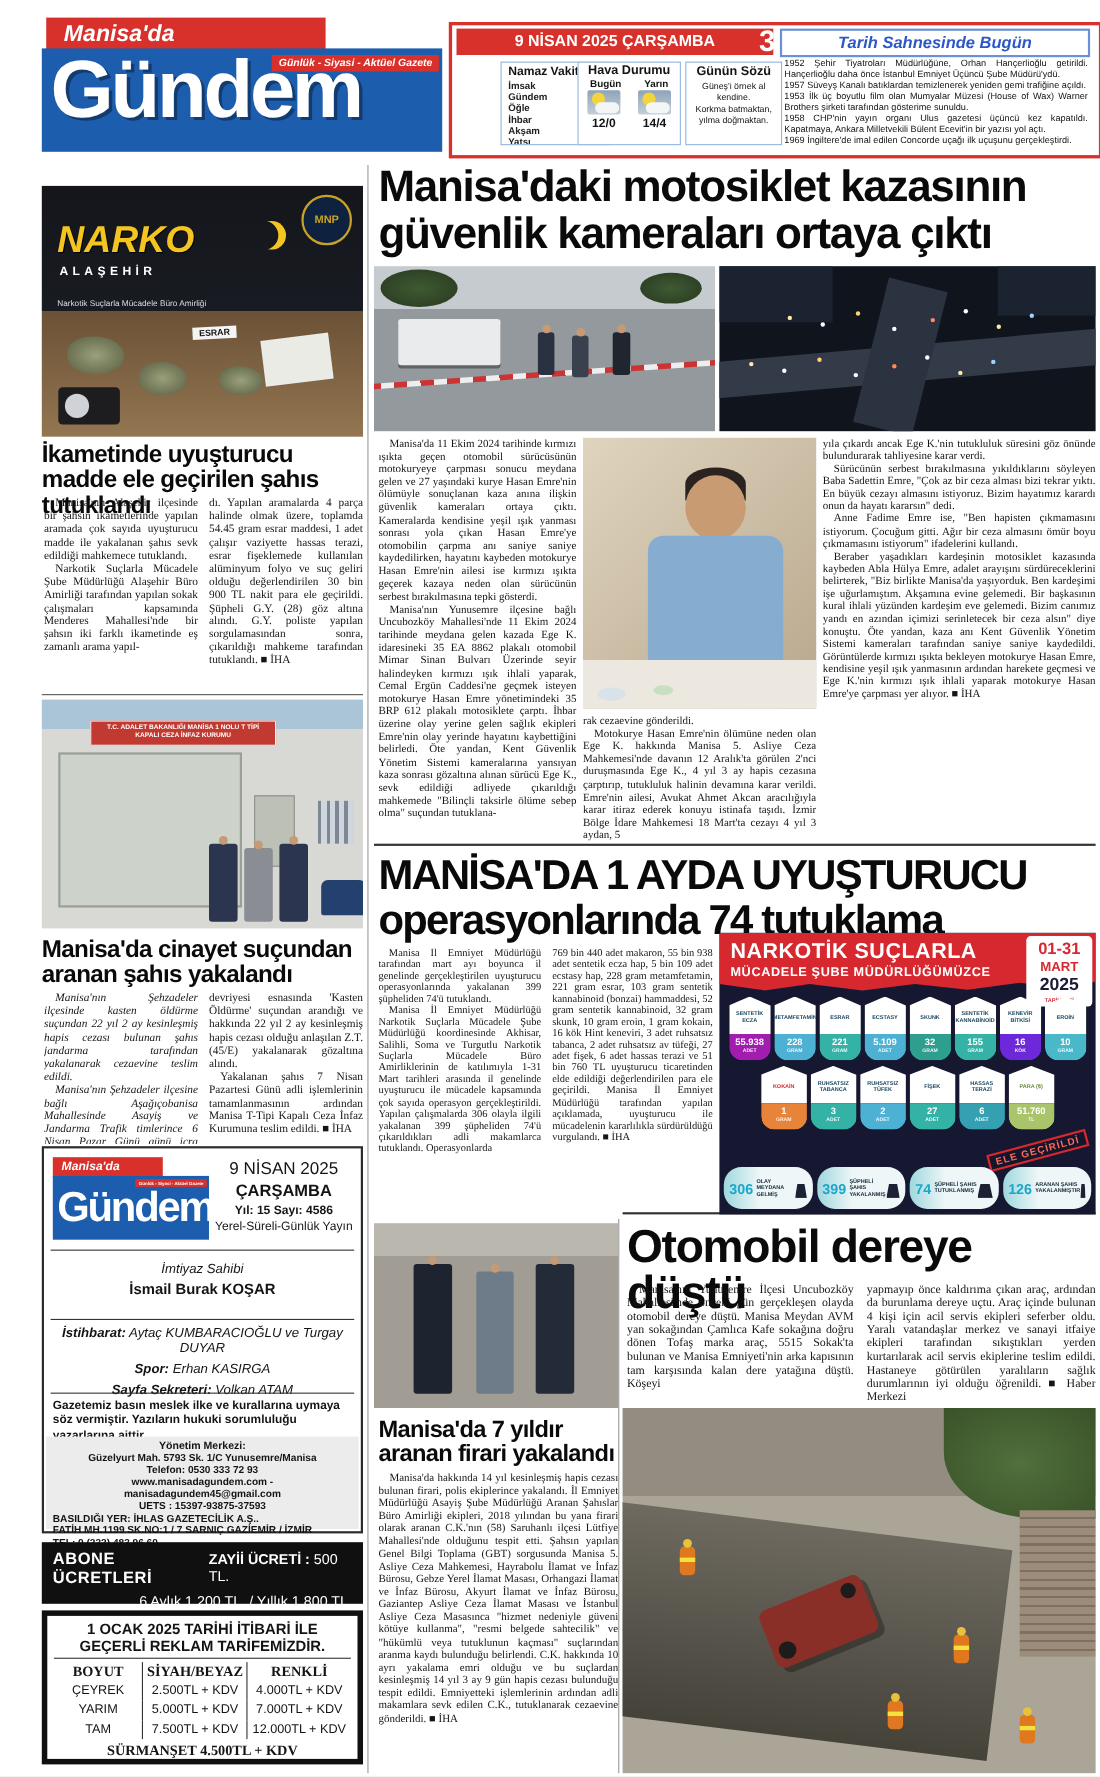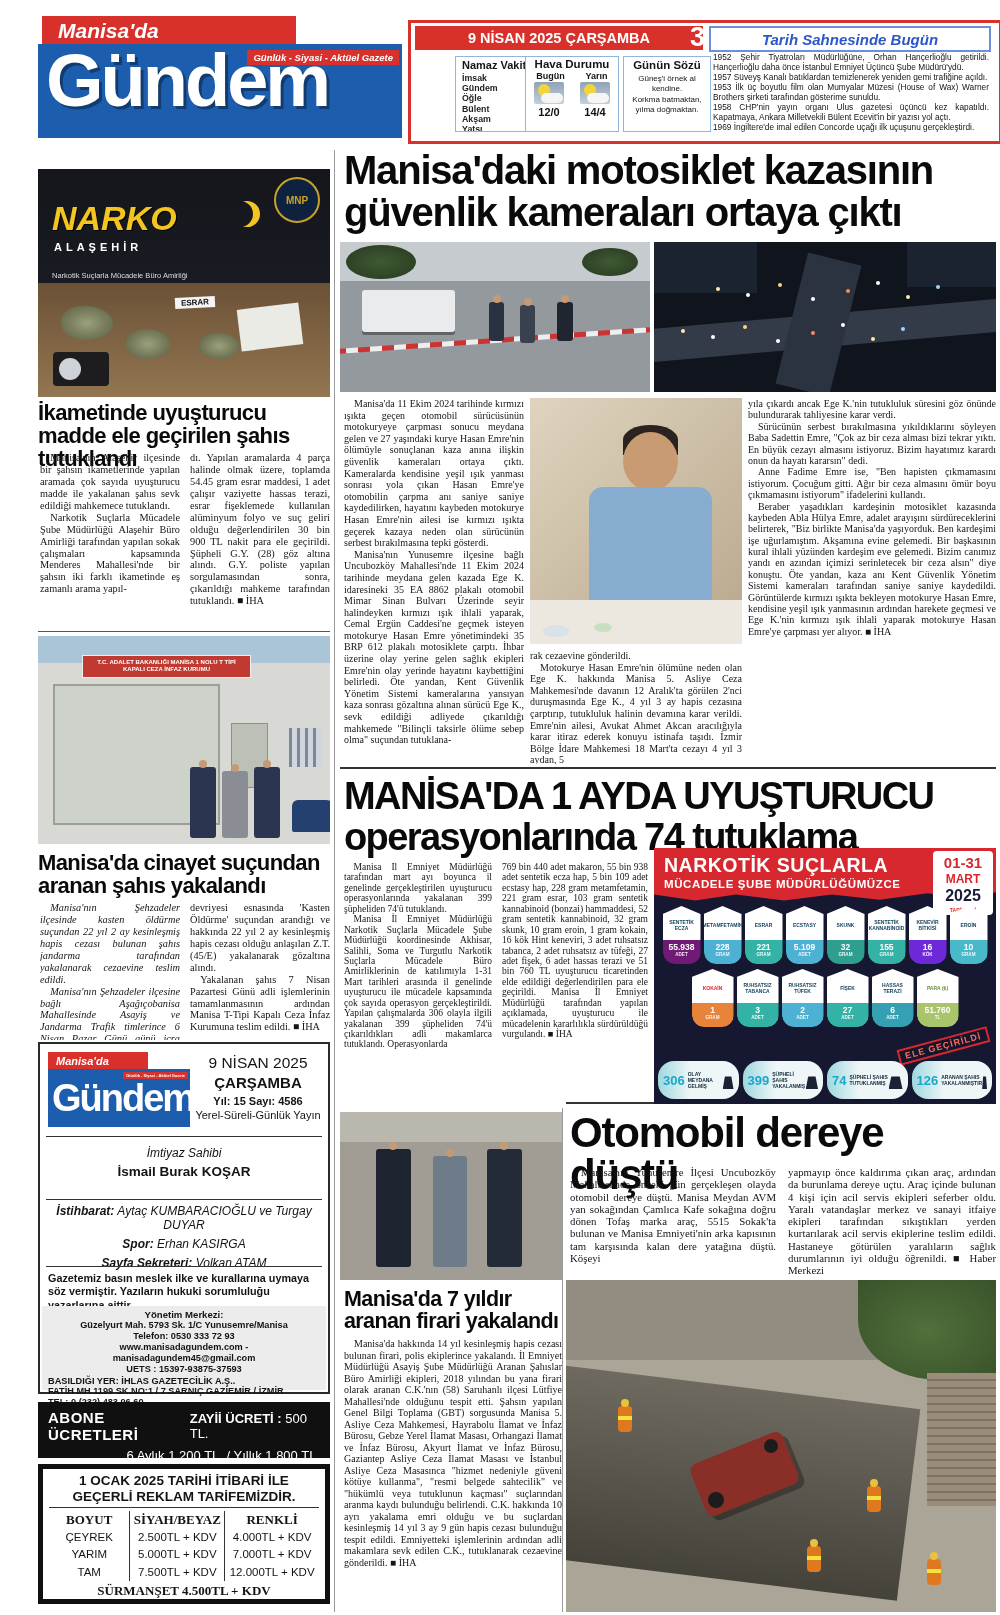--- a/index.html
+++ b/index.html
@@ -213,21 +213,21 @@
             <span>Gündem</span>
             <span>06:36</span>
           </div>
 
           <div class="pv-row">
             <span>Öğle</span>
             <span>13:17</span>
           </div>
 
           <div class="pv-row">
-            <span>Bülent</span>
+            <span>İhbar</span>
             <span>16:55</span>
           </div>
 
           <div class="pv-row">
             <span>Akşam</span>
             <span>19:48</span>
           </div>
 
           <div class="pv-row">
             <span>Yatsı</span>
@@ -446,21 +446,21 @@
       <span class="igb4">TARİHLERİ
 ARASINDA</span>
     </div>
     <div class="ig-rows">
       <div class="caps-row">
 
           <div class="caps">
             <div class="caps-top">
               <span class="caps-label">SENTETİK ECZA</span>
             </div>
-            <div class="caps-bot" style="background: #701a75;">
+            <div class="caps-bot" style="background: #a21caf;">
               <span class="caps-val">55.938</span>
               <span class="caps-unit">ADET</span>
             </div>
           </div>
 
           <div class="caps">
             <div class="caps-top">
               <span class="caps-label">METAMFETAMİN</span>
             </div>
             <div class="caps-bot" style="background: rgb(77, 177, 212);">

